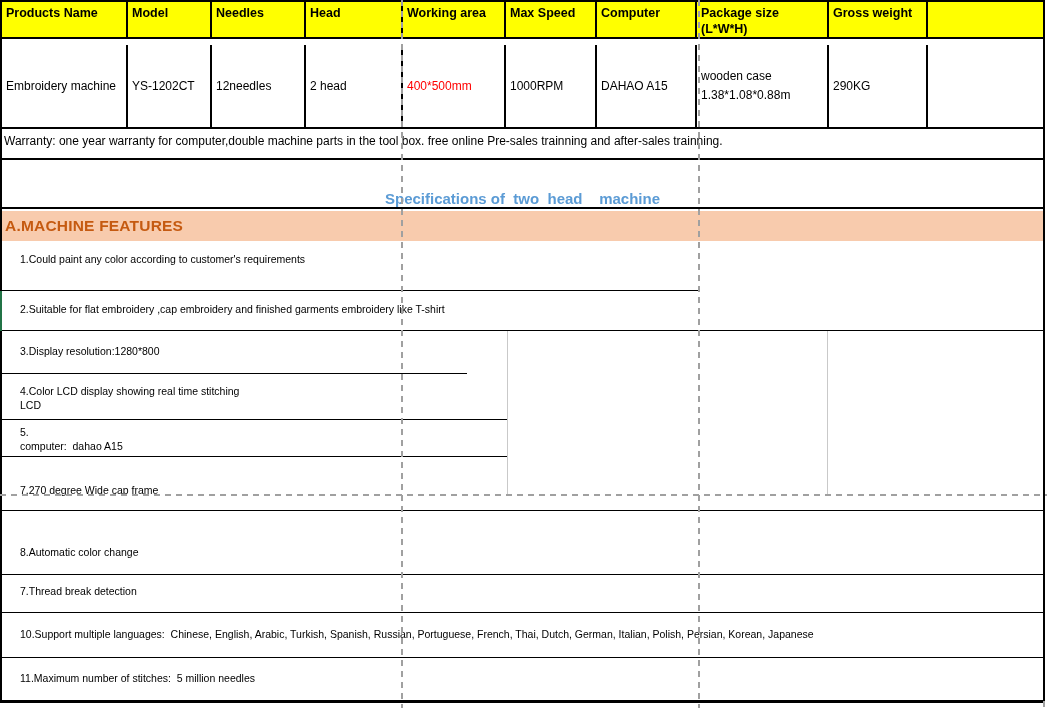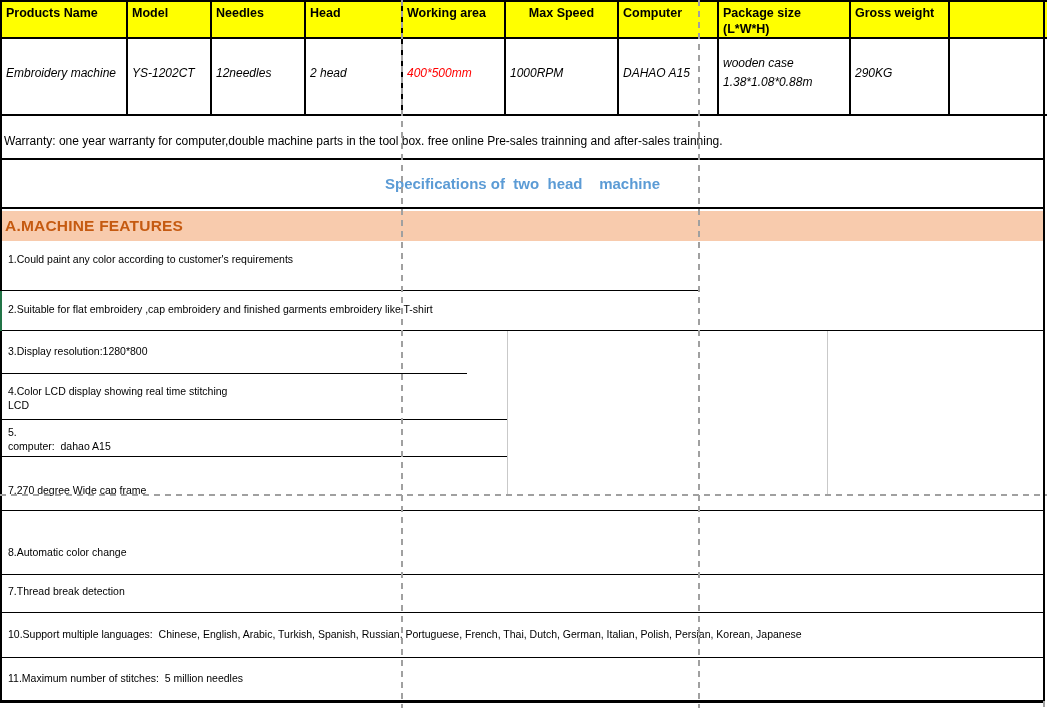--- a/index.html
+++ b/index.html
@@ -15,39 +15,39 @@
   .dash-v{position:absolute;width:2px;z-index:50;
     background:repeating-linear-gradient(180deg,#a0a0a0 0 6px,transparent 6px 11px);}
   .dash-h{position:absolute;height:2px;z-index:50;
     background:repeating-linear-gradient(90deg,#a0a0a0 0 6px,transparent 6px 11px);}
   
   .row{position:absolute;left:0;display:flex;box-sizing:border-box;}
   .cell{box-sizing:border-box;border-right:2px solid #000;border-bottom:2px solid #000;}
   .hdr-row{top:0;height:39px;}
   .hdr-row .cell{background:#ffff00;border-top:2px solid #000;
     font-weight:bold;font-size:12.5px;line-height:1.3;padding:3px 4px 0 4px;}
-  .val-row{top:32px;height:84px;font-style:italic;}
+  .val-row{top:45px;height:84px;}
   .val-row .cell{display:flex;align-items:center;font-size:12px;
     padding-left:4px;padding-right:3px;line-height:1.55;}
   .first{border-left:2px solid #14b8a6;}
   .c0{width:128px;} .c1{width:84px;} .c2{width:94px;} .c3{width:97px;} .c4{width:103px;}
-  .c5{width:113px;text-align:center;} .c6{width:100px;} .c7{width:132px;} .c8{width:99px;} .c9{width:117px;}
+  .c5{width:91px;} .c6{width:100px;} .c7{width:132px;} .c8{width:99px;} .c9{width:117px;}
   .red{color:#ff0000;}
   
   .warranty-row{position:absolute;top:123px;left:0;width:1045px;height:37px;box-sizing:border-box;
     border-bottom:2px solid #000;display:flex;align-items:center;font-size:12px;padding-left:4px;}
   .title-row{position:absolute;top:160px;left:0;width:1045px;height:49px;box-sizing:border-box;
-    border-bottom:2px solid #000;display:flex;align-items:center;justify-content:center;}
+    border-bottom:2px solid #000;display:flex;align-items:flex-end;justify-content:center;}
   .title-text{font-size:15px;font-weight:bold;color:#5b9bd5;white-space:pre;}
   .features-heading{position:absolute;top:211px;left:0;width:1045px;height:30px;background:#f8cbad;
     display:flex;align-items:center;padding-left:5px;box-sizing:border-box;
     font-size:15.5px;font-weight:bold;color:#c55a11;letter-spacing:0.2px;}
   
   .frow{position:absolute;left:0;box-sizing:border-box;font-size:10.5px;line-height:14px;
-    padding-left:8px;white-space:pre-wrap;}
+    padding-left:20px;white-space:pre-wrap;}
   .bb{border-bottom:1.5px solid #000;}
   .f1{top:241px;height:50px;width:698px;padding-top:11px;}
   .f2{top:291px;height:40px;width:1045px;padding-top:11px;}
   .f3{top:331.5px;height:42px;width:467px;padding-top:12px;}
   .f4{top:373.5px;height:46px;width:508px;padding-top:10px;}
   .f5{top:419.5px;height:37px;width:508px;padding-top:5px;}
   .f6{top:456.5px;height:38px;width:508px;padding-top:8px;}
   .f7{top:472px;height:39px;width:1045px;padding-top:11px;}
   .f8{top:535px;height:40px;width:1045px;padding-top:10px;}
   .f9{top:575px;height:38px;width:1045px;padding-top:9px;}

